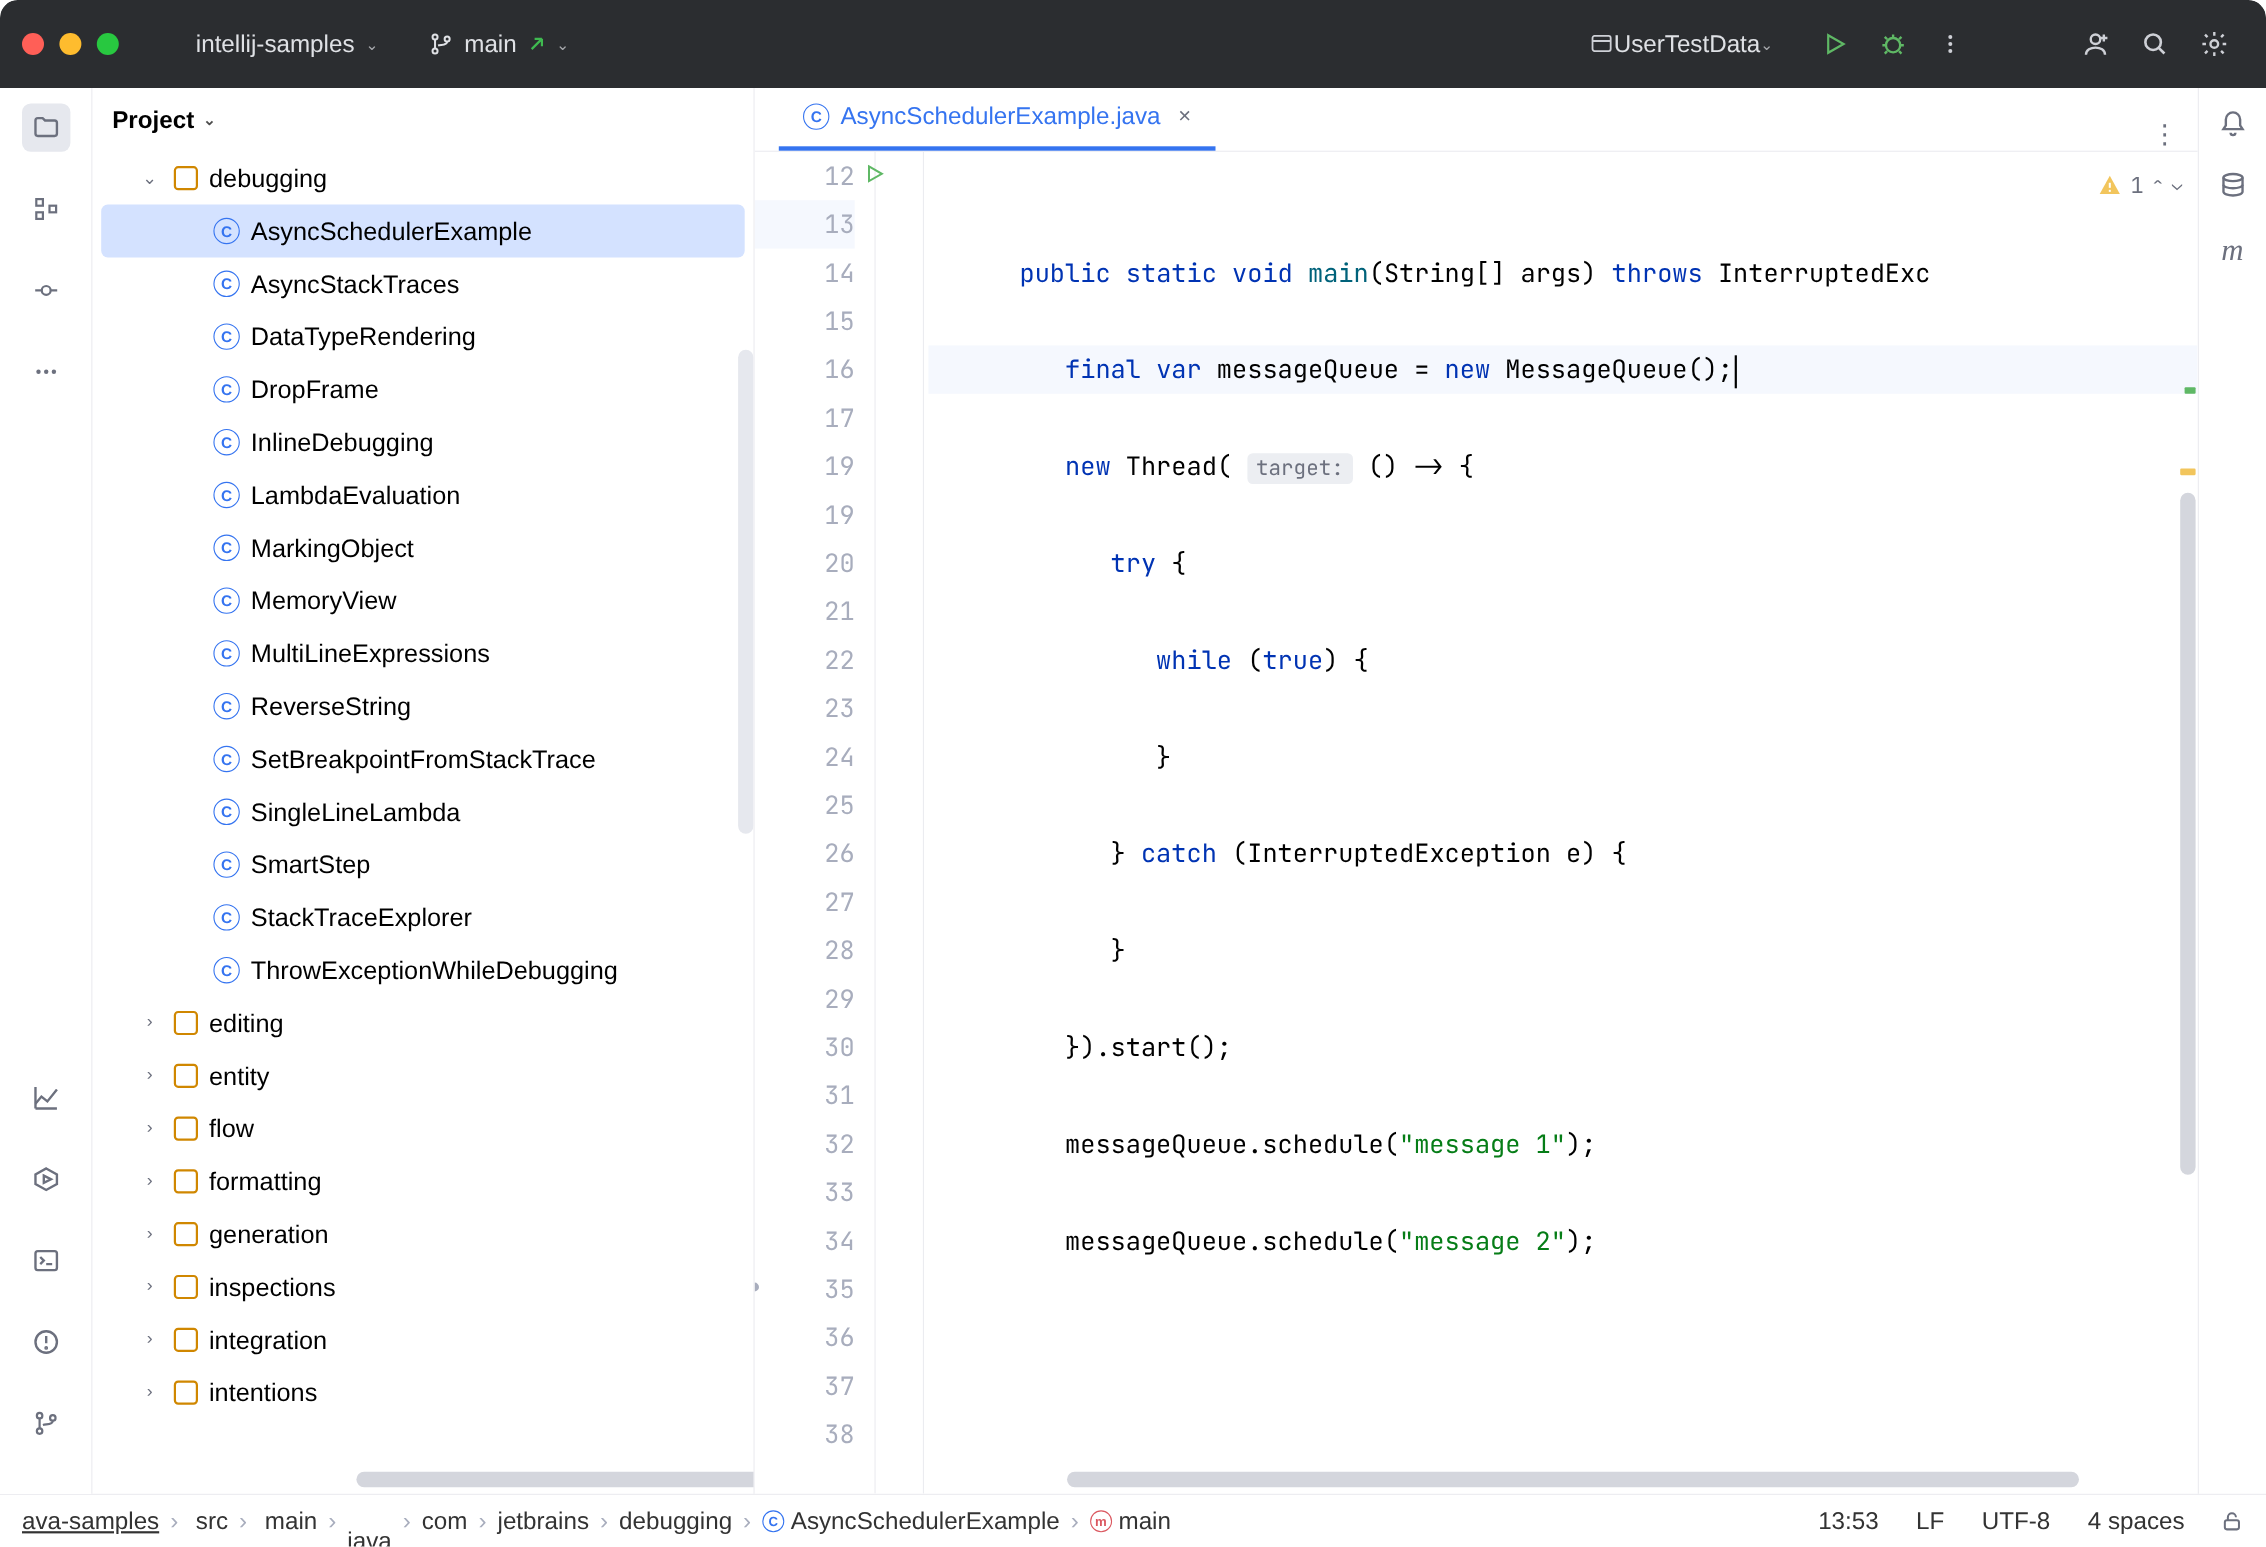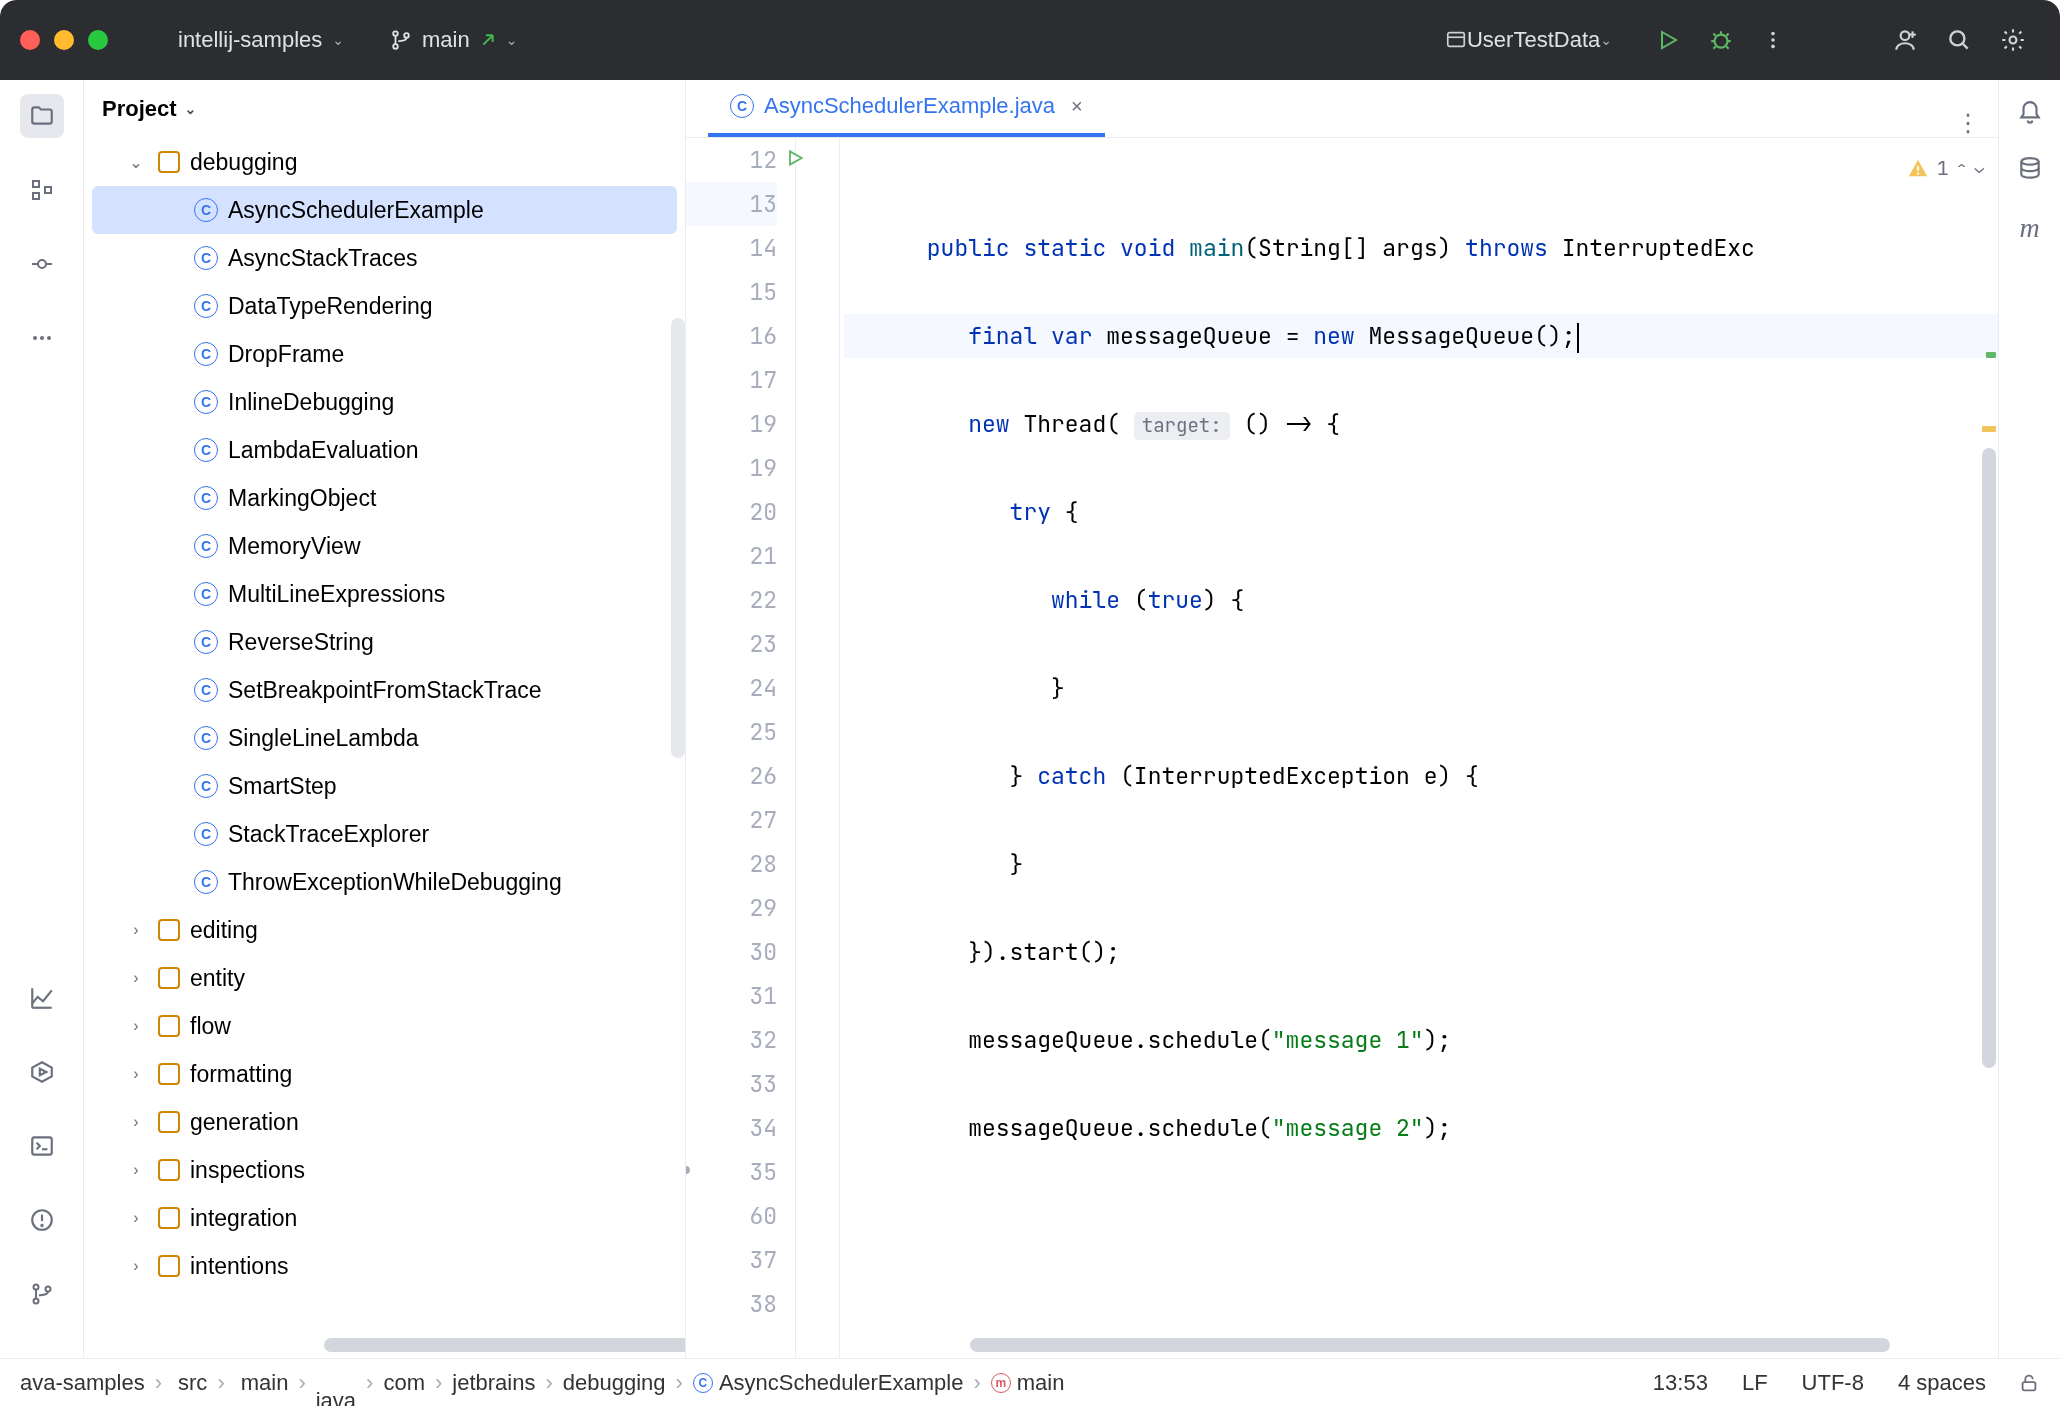--- a/index.html
+++ b/index.html
@@ -359,21 +359,21 @@
           <div class="gline">26</div>
           <div class="gline">27</div>
           <div class="gline">28</div>
           <div class="gline">29</div>
           <div class="gline">30</div>
           <div class="gline">31</div>
           <div class="gline">32</div>
           <div class="gline">33</div>
           <div class="gline">34</div>
           <div class="gline"><span style="position:absolute;left:-4px;top:16px;width:8px;height:8px;background:#a8adbd;border-radius:50%"></span>35</div>
-          <div class="gline">60</div>
+          <div class="gline">36</div>
           <div class="gline">37</div>
           <div class="gline">38</div>
         </div>
       <div class="foldbar"></div>
       <div class="code">
         <div class="insp">
           <svg class="warn-ico" viewBox="0 0 24 24">
               <path fill="#f2c55c" d="M12 3L2 21h20L12 3z"></path>
               <rect x="11" y="10" width="2" height="5" fill="#fff"></rect>
               <rect x="11" y="17" width="2" height="2" fill="#fff"></rect>
@@ -430,21 +430,21 @@
           <path d="M4 5v6c0 1.7 3.6 3 8 3s8-1.3 8-3V5"></path>
           <path d="M4 11v6c0 1.7 3.6 3 8 3s8-1.3 8-3v-6"></path>
         </svg>
       </div>
     <div><span style="font-family:serif;font-style:italic;font-size:28px;color:#6c707e">m</span></div>
   </div>
 </div>
 
 <div class="statusbar">
   <div id="breadcrumbs" style="display:flex;gap:10px;align-items:center">
-      <span style="display: flex; align-items: center; gap: 6px;">
+      <span style="display: flex; align-items: center; gap: 6px; text-decoration: underline;">
         <span>ava-samples</span>
       </span>
       <span class="bc-sep">›</span>
       <span style="display: flex; align-items: flex-end; gap: 6px;">
         <span class="dico" style="border-color:#3574f0"></span>
         <span>src</span>
       </span>
       <span class="bc-sep">›</span>
       <span style="display: flex; align-items: center; gap: 6px;">
         <span class="dico" style="border-color:#3574f0"></span>

